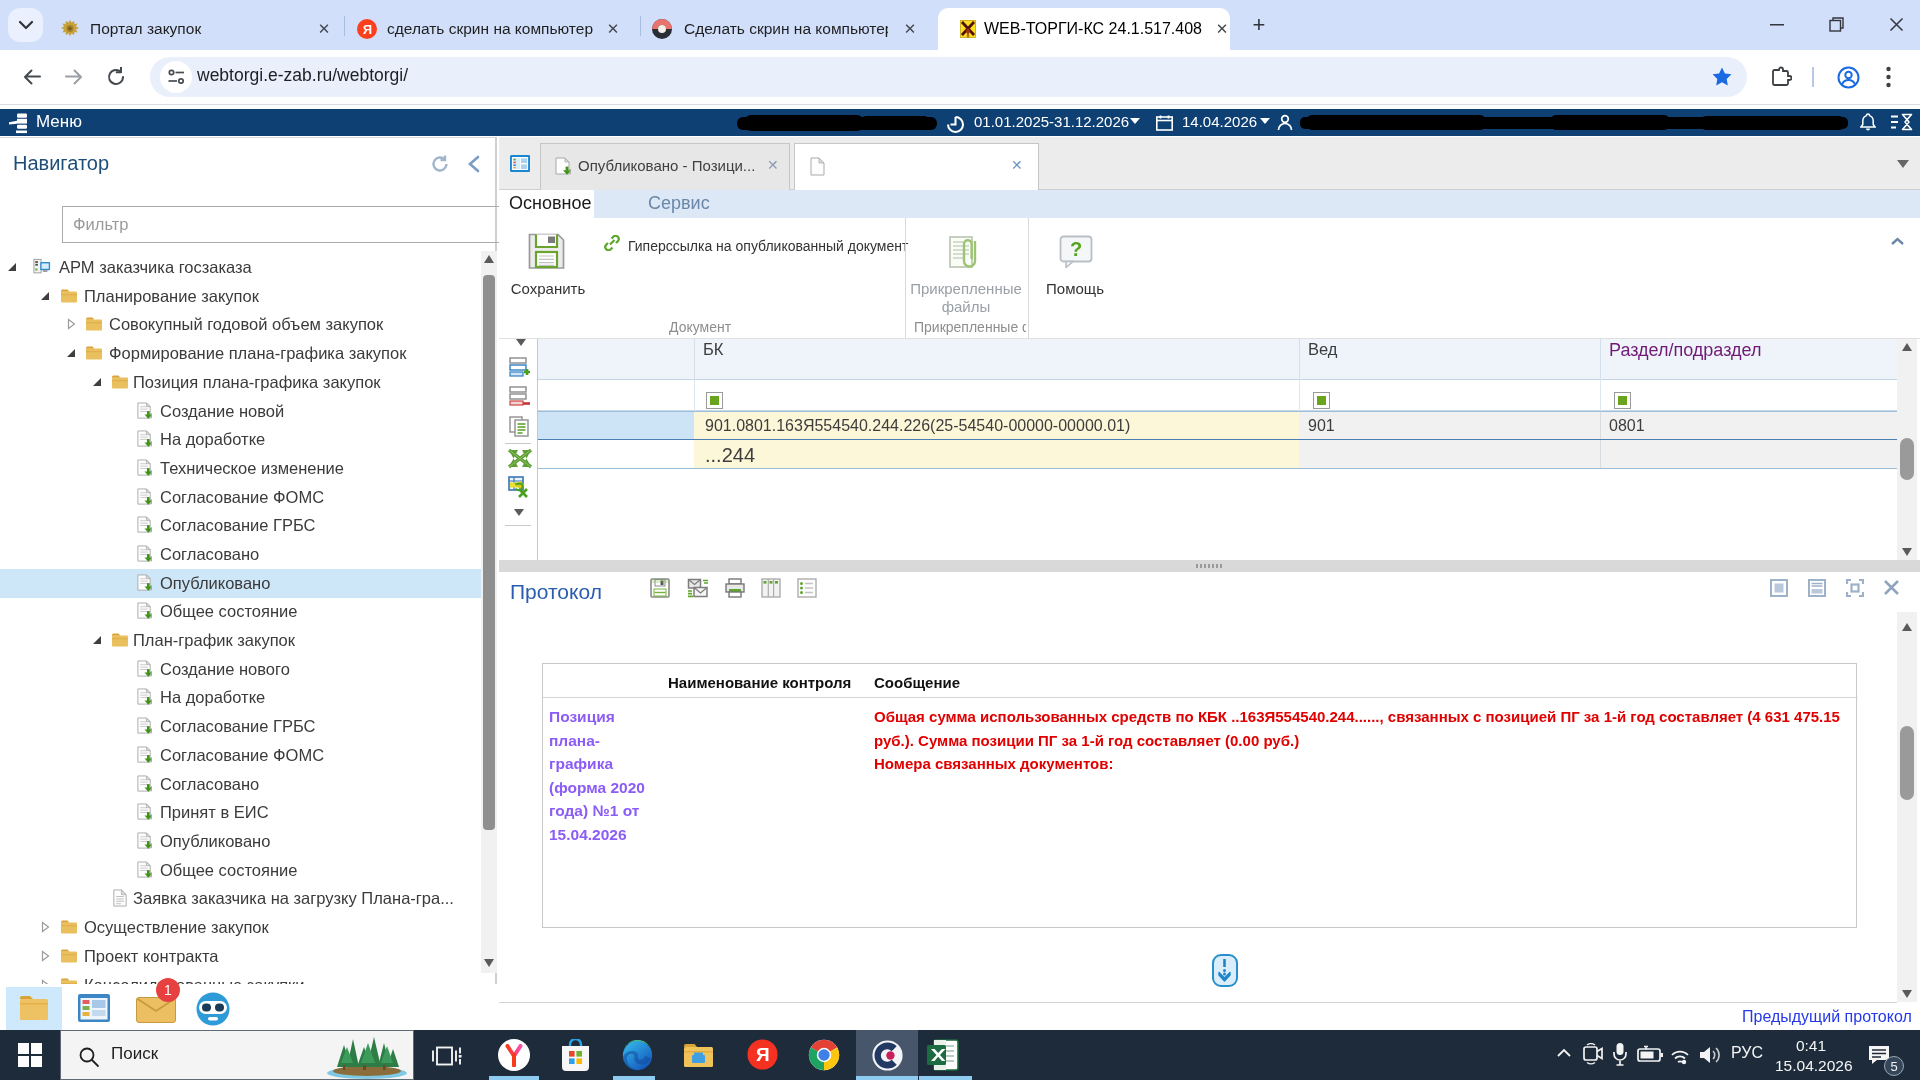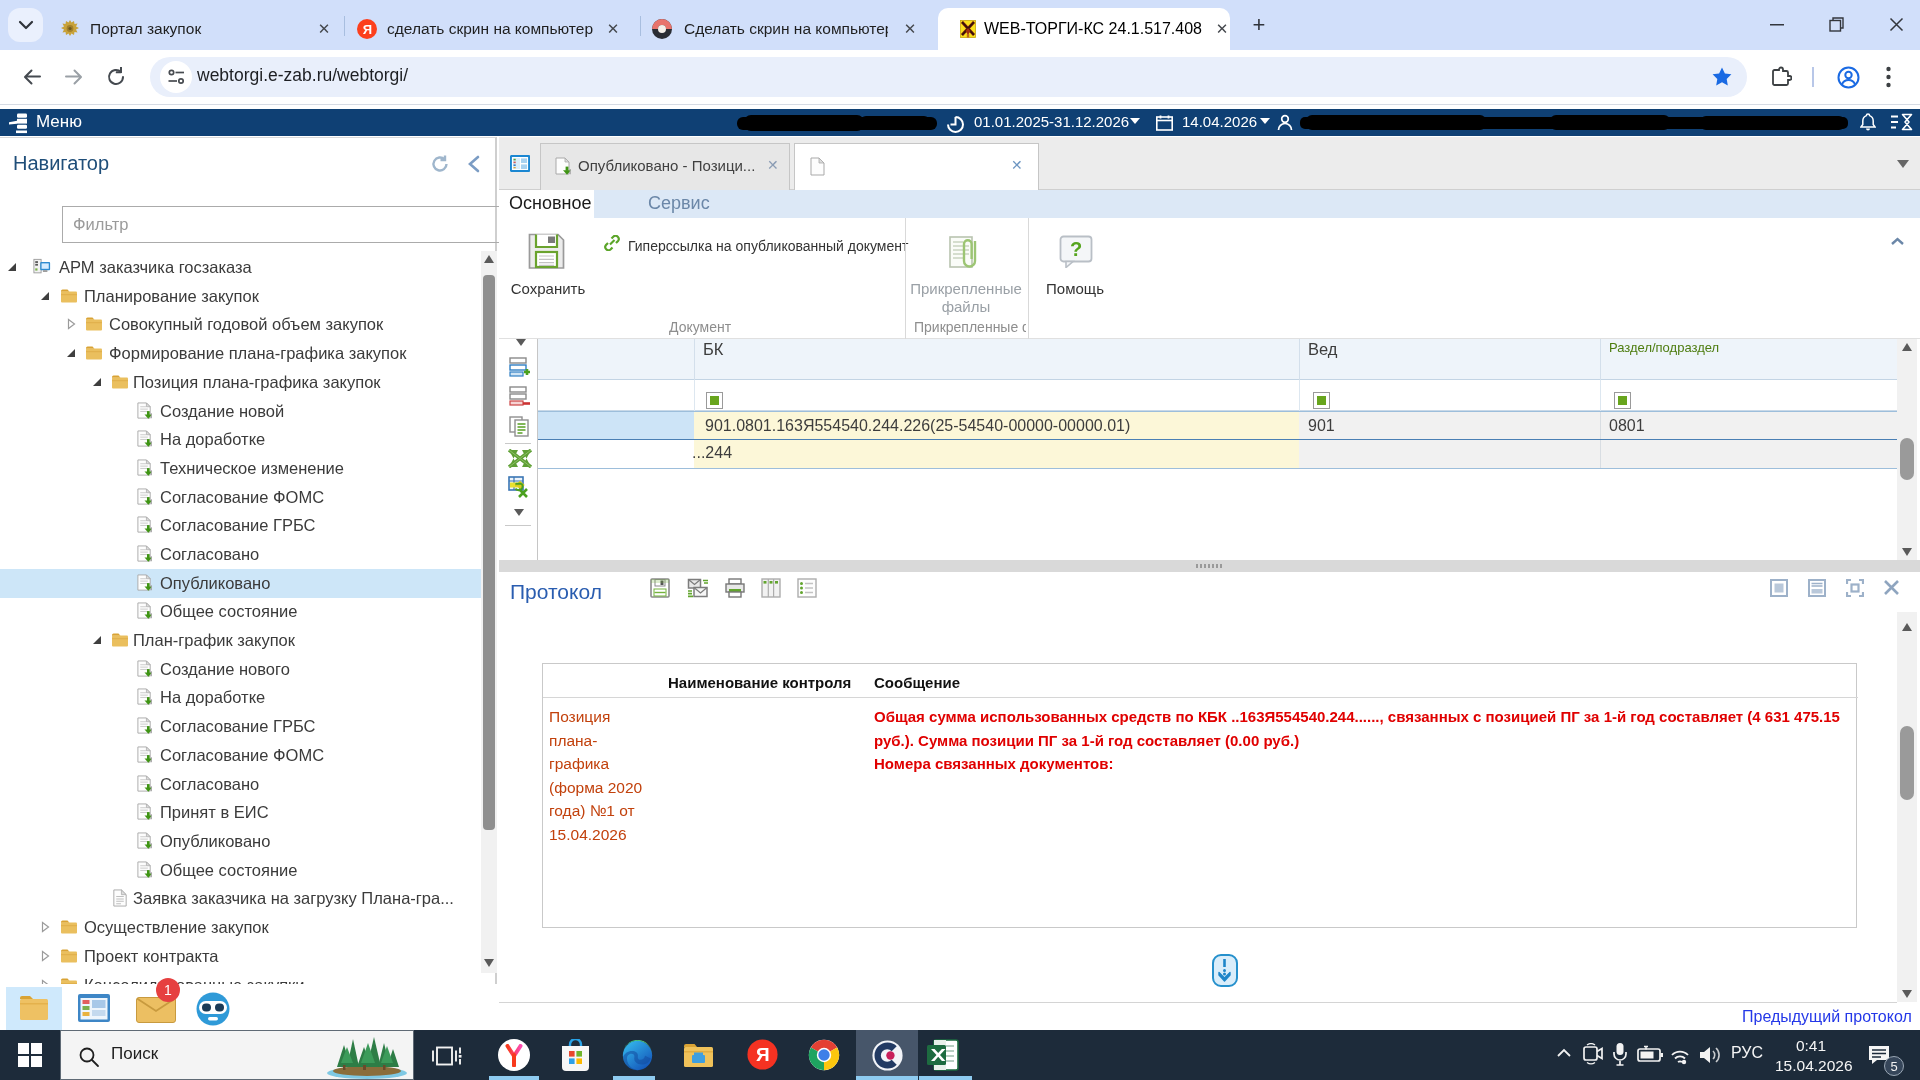--- a/index.html
+++ b/index.html
@@ -671,21 +671,21 @@
         </svg>
       <div style="position:absolute;left:6px;top:186px;width:26px;height:1px;background:#c9c9c9;"></div>
       <div style="position:absolute;left:38px;top:0;width:1px;height:221px;background:#c6c6c6;"></div>
 
       <div style="position:absolute;left:39px;top:0;width:1359px;height:41px;background:#eef4fa;border-bottom:1px solid #c3d4e4;">
         <div style="position:absolute;left:156px;top:0;width:1px;height:41px;background:#d3dfeb;"></div>
         <div style="position:absolute;left:761px;top:0;width:1px;height:41px;background:#d3dfeb;"></div>
         <div style="position:absolute;left:1062px;top:0;width:1px;height:41px;background:#d3dfeb;"></div>
         <div style="position:absolute;left:165px;top:1px;font-size:16.5px;color:#3d3d3d;">БК</div>
         <div style="position:absolute;left:770px;top:1px;font-size:16.5px;color:#3d3d3d;">Вед</div>
-        <div style="position:absolute;left:1071px;top:1px;font-size:13px;color:#4d7c0f;">Раздел/подраздел</div>
+        <div style="position:absolute;left:1071px;top:1px;font-size:18px;color:#701a75;">Раздел/подраздел</div>
       </div>
 
       <div style="position:absolute;left:39px;top:41px;width:1359px;height:31px;background:#fff;border-bottom:1px solid #c9d9e8;">
         <div style="position:absolute;left:156px;top:0;width:1px;height:31px;background:#dde7f0;"></div>
         <div style="position:absolute;left:761px;top:0;width:1px;height:31px;background:#dde7f0;"></div>
         <div style="position:absolute;left:1062px;top:0;width:1px;height:31px;background:#dde7f0;"></div>
         <div class="fsq" style="left:168px;"></div>
         <div class="fsq" style="left:775px;"></div>
         <div class="fsq" style="left:1076px;"></div>
       </div>
@@ -697,21 +697,21 @@
         <div style="position:absolute;left:1062px;top:0;width:297px;height:27px;background:#f1f1f1;border-left:1px solid #d8dde2;"></div>
         <div style="position:absolute;left:167px;top:5px;font-size:16px;color:#3d3d3d;">901.0801.163Я554540.244.226(25-54540-00000-00000.01)</div>
         <div style="position:absolute;left:770px;top:5px;font-size:16px;color:#3d3d3d;">901</div>
         <div style="position:absolute;left:1071px;top:5px;font-size:16px;color:#3d3d3d;">0801</div>
       </div>
 
       <div style="position:absolute;left:39px;top:101px;width:1359px;height:29px;border-bottom:1px solid #9dbedb;">
         <div style="position:absolute;left:156px;top:0;width:605px;height:28px;background:#fcf7d8;"></div>
         <div style="position:absolute;left:761px;top:0;width:301px;height:28px;background:#f1f1f1;"></div>
         <div style="position:absolute;left:1062px;top:0;width:297px;height:28px;background:#f1f1f1;border-left:1px solid #d8dde2;"></div>
-        <div style="position:absolute;left:154px;top:4px;font-size:16px;color:#3d3d3d;">...244</div>
+        <div style="position:absolute;left:167px;top:4px;font-size:20px;color:#3d3d3d;">...244</div>
       </div>
 
       <div class="sb" style="left:1398px;top:0;width:20px;height:221px;">
         <svg style="position:absolute;left:5px;top:4px" width="10" height="8">
             <path d="M5 0 L10 8 L0 8 Z" fill="#5a5a5a"></path>
           </svg>
         <div class="sbthumb" style="left:3px;top:99px;width:14px;height:42px;border-radius:7px;background:#9a9a9a;"></div>
         <svg style="position:absolute;left:5px;top:209px" width="10" height="8">
             <path d="M5 8 L10 0 L0 0 Z" fill="#5a5a5a"></path>
           </svg>
@@ -774,21 +774,21 @@
           <rect x="5.5" y="5.5" width="7" height="7" fill="none" stroke="#9db1c9" stroke-width="2.2"></rect>
         </svg>
       <svg style="position:absolute;left:1384px;top:7px" width="17" height="17" viewBox="0 0 17 17">
           <path d="M2 2 L15 15 M15 2 L2 15" stroke="#8fa5bf" stroke-width="2.6"></path>
         </svg>
 
       <div style="position:absolute;left:43px;top:91px;width:1315px;height:265px;border:1px solid #c9c9c9;background:#fff;">
         <div style="position:absolute;left:125px;top:10px;font-size:15px;font-weight:bold;color:#111;">Наименование контроля</div>
         <div style="position:absolute;left:331px;top:10px;font-size:15px;font-weight:bold;color:#111;">Сообщение</div>
         <div style="position:absolute;left:0;top:33px;width:1315px;height:1px;background:#d6d6d6;"></div>
-        <div style="position:absolute;left:6px;top:41px;font-size:15.5px;color:#c2410c;line-height:23.5px;white-space:nowrap;">Позиция<br>плана-<br>графика<br>(форма 2020<br>года) №1 от<br>15.04.2026</div>
+        <div style="position:absolute;left:6px;top:41px;font-size:15.5px;color:#8b5cf6;line-height:23.5px;white-space:nowrap;font-weight:bold;">Позиция<br>плана-<br>графика<br>(форма 2020<br>года) №1 от<br>15.04.2026</div>
         <div style="position:absolute;left:331px;top:41px;font-size:15px;font-weight:bold;color:#e00000;line-height:23.5px;white-space:nowrap;">Общая сумма использованных средств по КБК ..163Я554540.244......, связанных с позицией ПГ за 1-й год составляет (4 631 475.15<br>руб.). Сумма позиции ПГ за 1-й год составляет (0.00 руб.)<br>Номера связанных документов:</div>
       </div>
 
       <div style="position:absolute;left:713px;top:382px;width:26px;height:33px;border:2.5px solid #2590cc;border-radius:9px;background:#d9edfa;">
         <svg style="position:absolute;left:2px;top:2px" width="17" height="25" viewBox="0 0 17 25">
             <path d="M8.5 1 v8" stroke="#1e85c8" stroke-width="2.6"></path>
             <circle cx="8.5" cy="12.5" r="1.5" fill="#1e85c8"></circle>
             <circle cx="8.5" cy="16" r="1.5" fill="#1e85c8"></circle>
             <path d="M3 17 L8.5 23 L14 17 v-2.5 L8.5 20 L3 14.5 Z" fill="#1e85c8" stroke="#1e85c8" stroke-width="1.4" stroke-linejoin="round"></path>
           </svg>

